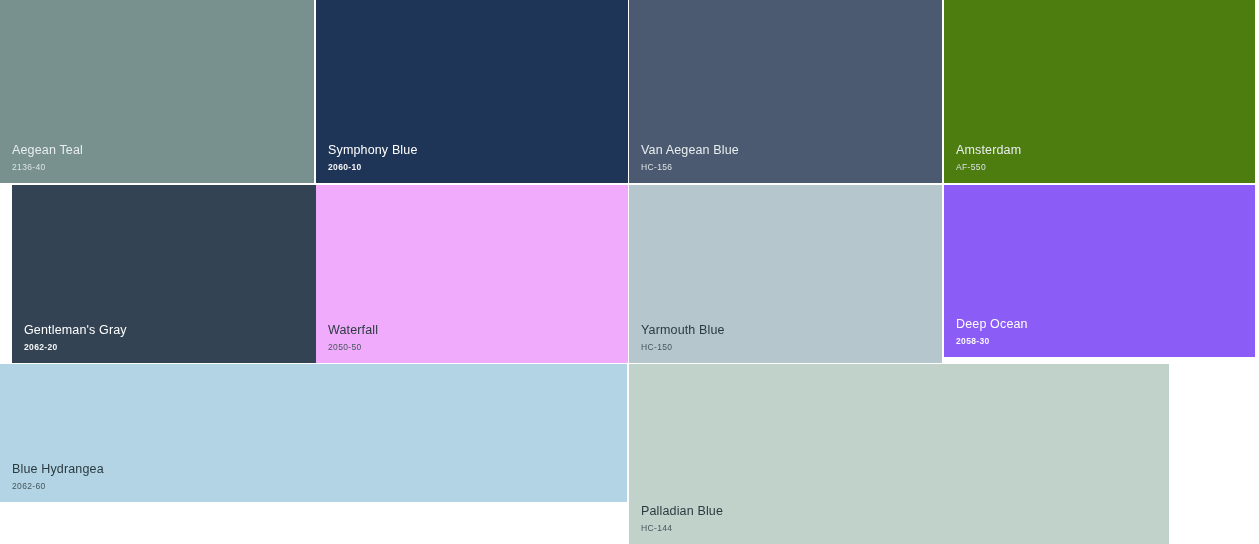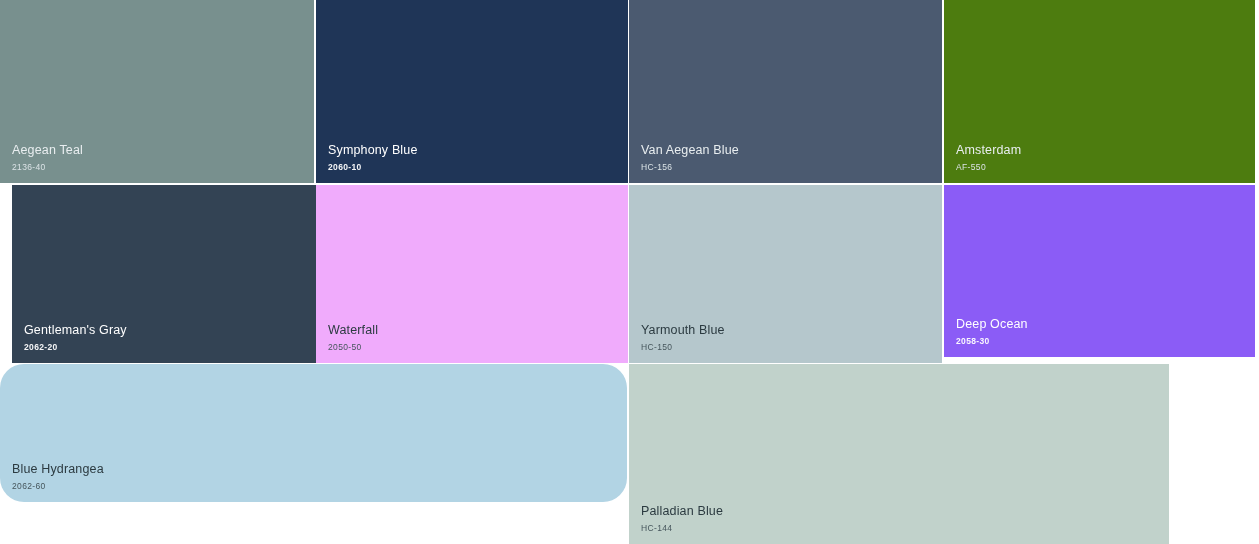--- a/index.html
+++ b/index.html
@@ -119,21 +119,21 @@
         <span class="swatch-name">Yarmouth Blue</span>
         <span class="swatch-code">HC-150</span>
       </div>
     </div>
     <div class="swatch on-dark" style="left: 944px; top: 185px; width: 311px; height: 172px; background: #8b5cf6;">
       <div class="swatch-label">
         <span class="swatch-name">Deep Ocean</span>
         <span class="swatch-code">2058-30</span>
       </div>
     </div>
-    <div class="swatch on-light" style="left: 0px; top: 364px; width: 627px; height: 138px; background: rgb(178, 212, 228); border-radius: 24px;">
+    <div class="swatch on-light" style="left: 0px; top: 364px; width: 627px; height: 138px; background: rgb(178, 212, 228);">
       <div class="swatch-label">
         <span class="swatch-name">Blue Hydrangea</span>
         <span class="swatch-code">2062-60</span>
       </div>
     </div>
     <div class="swatch on-light" style="left: 629px; top: 364px; width: 540px; height: 180px; background: rgb(193, 210, 203);">
       <div class="swatch-label">
         <span class="swatch-name">Palladian Blue</span>
         <span class="swatch-code">HC-144</span>
       </div>

